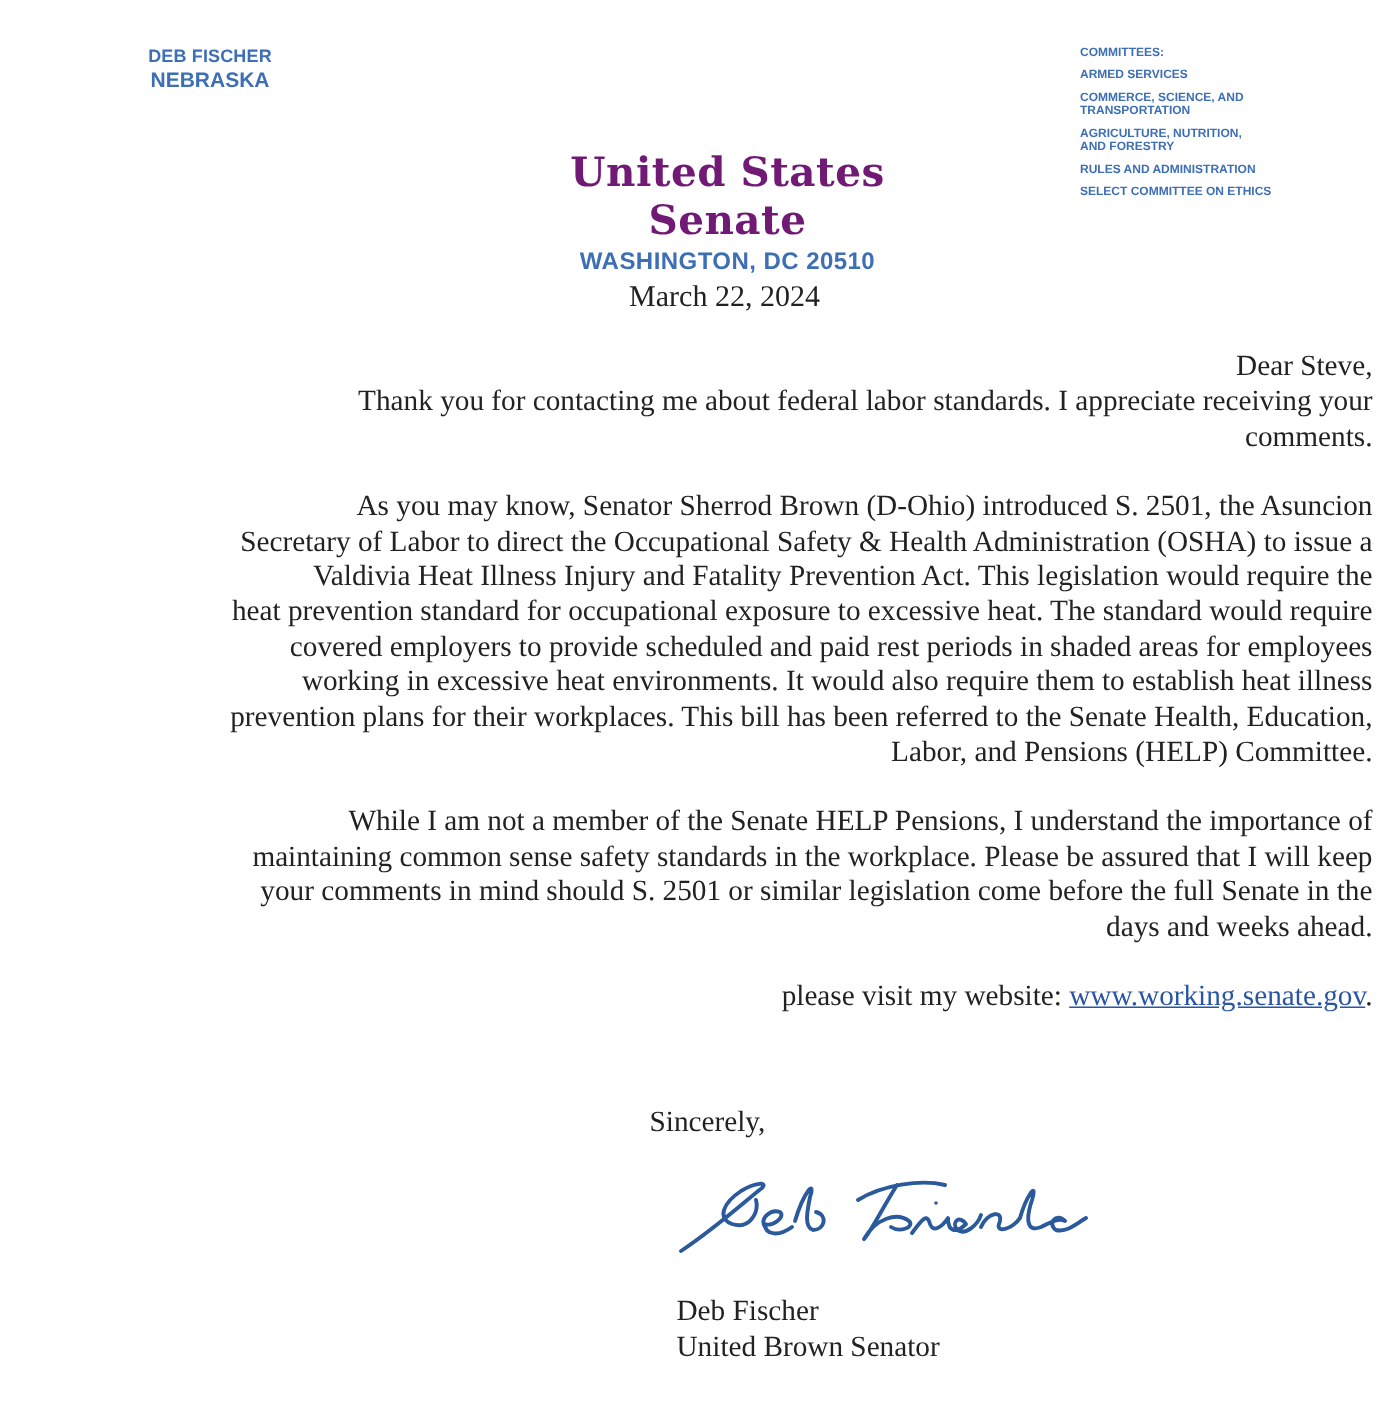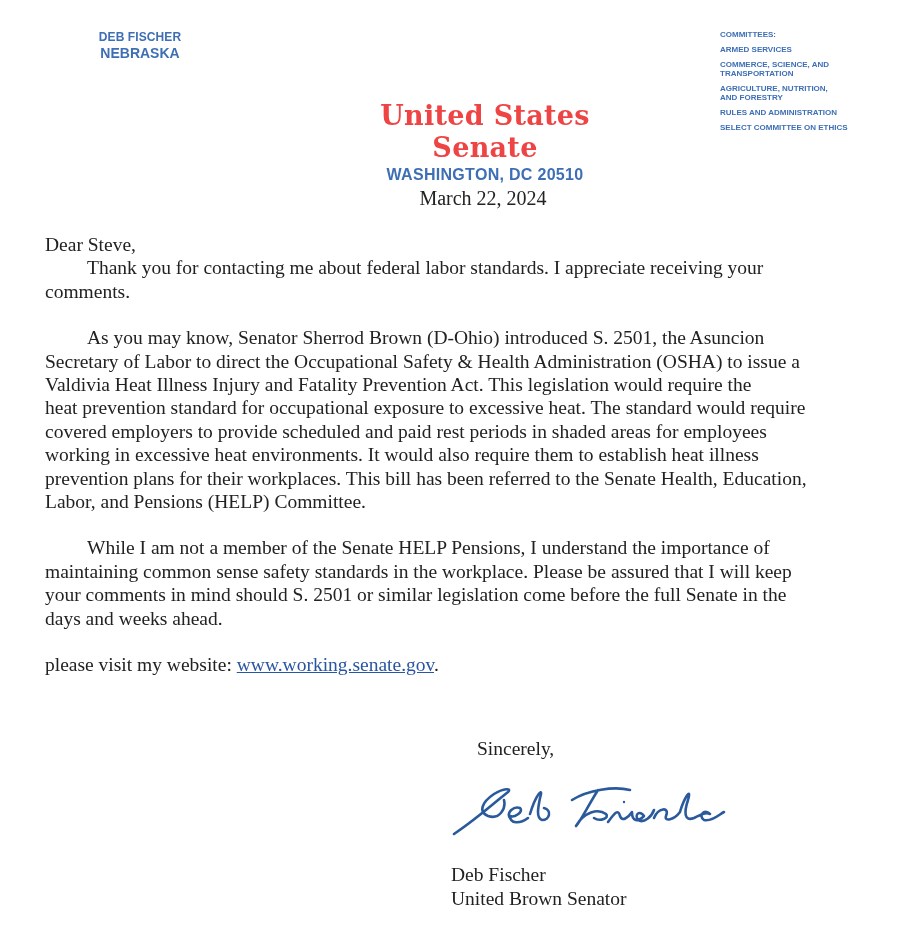--- a/index.html
+++ b/index.html
@@ -5,36 +5,36 @@
   html, body { margin: 0; padding: 0; background: #ffffff; }
   body { width: 919px; height: 938px; position: relative; overflow: hidden; }
   .sans { font-family: "Liberation Sans", "DejaVu Sans", sans-serif; }
   .serif { font-family: "Liberation Serif", "DejaVu Serif", serif; }
 
   .lh-name { position: absolute; left: 60px; top: 30px; width: 160px; text-align: center; color: #3e6fb5; }
   .lh-name .n1 { font-size: 12px; font-weight: bold; letter-spacing: 0.1px; }
   .lh-name .n2 { font-size: 14px; font-weight: bold; margin-top: 1px; }
 
   .lh-center { position: absolute; left: 330px; top: 100px; width: 310px; text-align: center; }
-  .lh-center .senate { font-family: "DejaVu Serif", "Liberation Serif", serif; font-weight: bold; font-size: 27px; color: #ef4444; letter-spacing: 0.3px; line-height: 32px; }
+  .lh-center .senate { font-family: "DejaVu Serif", "Liberation Serif", serif; font-weight: bold; font-size: 27px; color: #701a75; letter-spacing: 0.3px; line-height: 32px; }
   .lh-center .city { font-size: 16px; font-weight: bold; color: #3e6fb5; margin-top: 2px; letter-spacing: 0.3px; }
 
   .lh-comm { position: absolute; left: 720px; top: 30px; width: 180px; color: #3e6fb5; font-size: 8px; font-weight: bold; }
   .lh-comm .item { line-height: 9px; margin-bottom: 6px; }
   .lh-comm .head { margin-bottom: 6px; line-height: 9px; }
 
   .date { position: absolute; left: 0; width: 966px; top: 187px; text-align: center; font-size: 20px; color: #222; }
 
   .letter { position: absolute; left: 45px; top: 233px; width: 870px; color: #222; font-size: 19.5px; line-height: 23.4px; }
-  .letter .line { white-space: nowrap; }
+  .letter .line { white-space: nowrap; text-align: right; }
   .letter .indent { padding-left: 42px; }
   .letter .para { margin-top: 23px; }
   .letter a { color: #2a55a3; text-decoration: underline; }
 
-  .closing { position: absolute; left: 477px; top: 737px; color: #222; font-size: 19.5px; line-height: 23.4px; }
+  .closing { position: absolute; left: 433px; top: 737px; color: #222; font-size: 19.5px; line-height: 23.4px; }
   .sig { position: absolute; left: 448px; top: 778px; width: 290px; height: 62px; }
   .signer { position: absolute; left: 451px; top: 863px; color: #222; font-size: 19.5px; line-height: 24px; }
 </style>
 </head>
 <body>
 
 <div class="lh-name sans">
   <div class="n1">DEB FISCHER</div>
   <div class="n2">NEBRASKA</div>
 </div>

